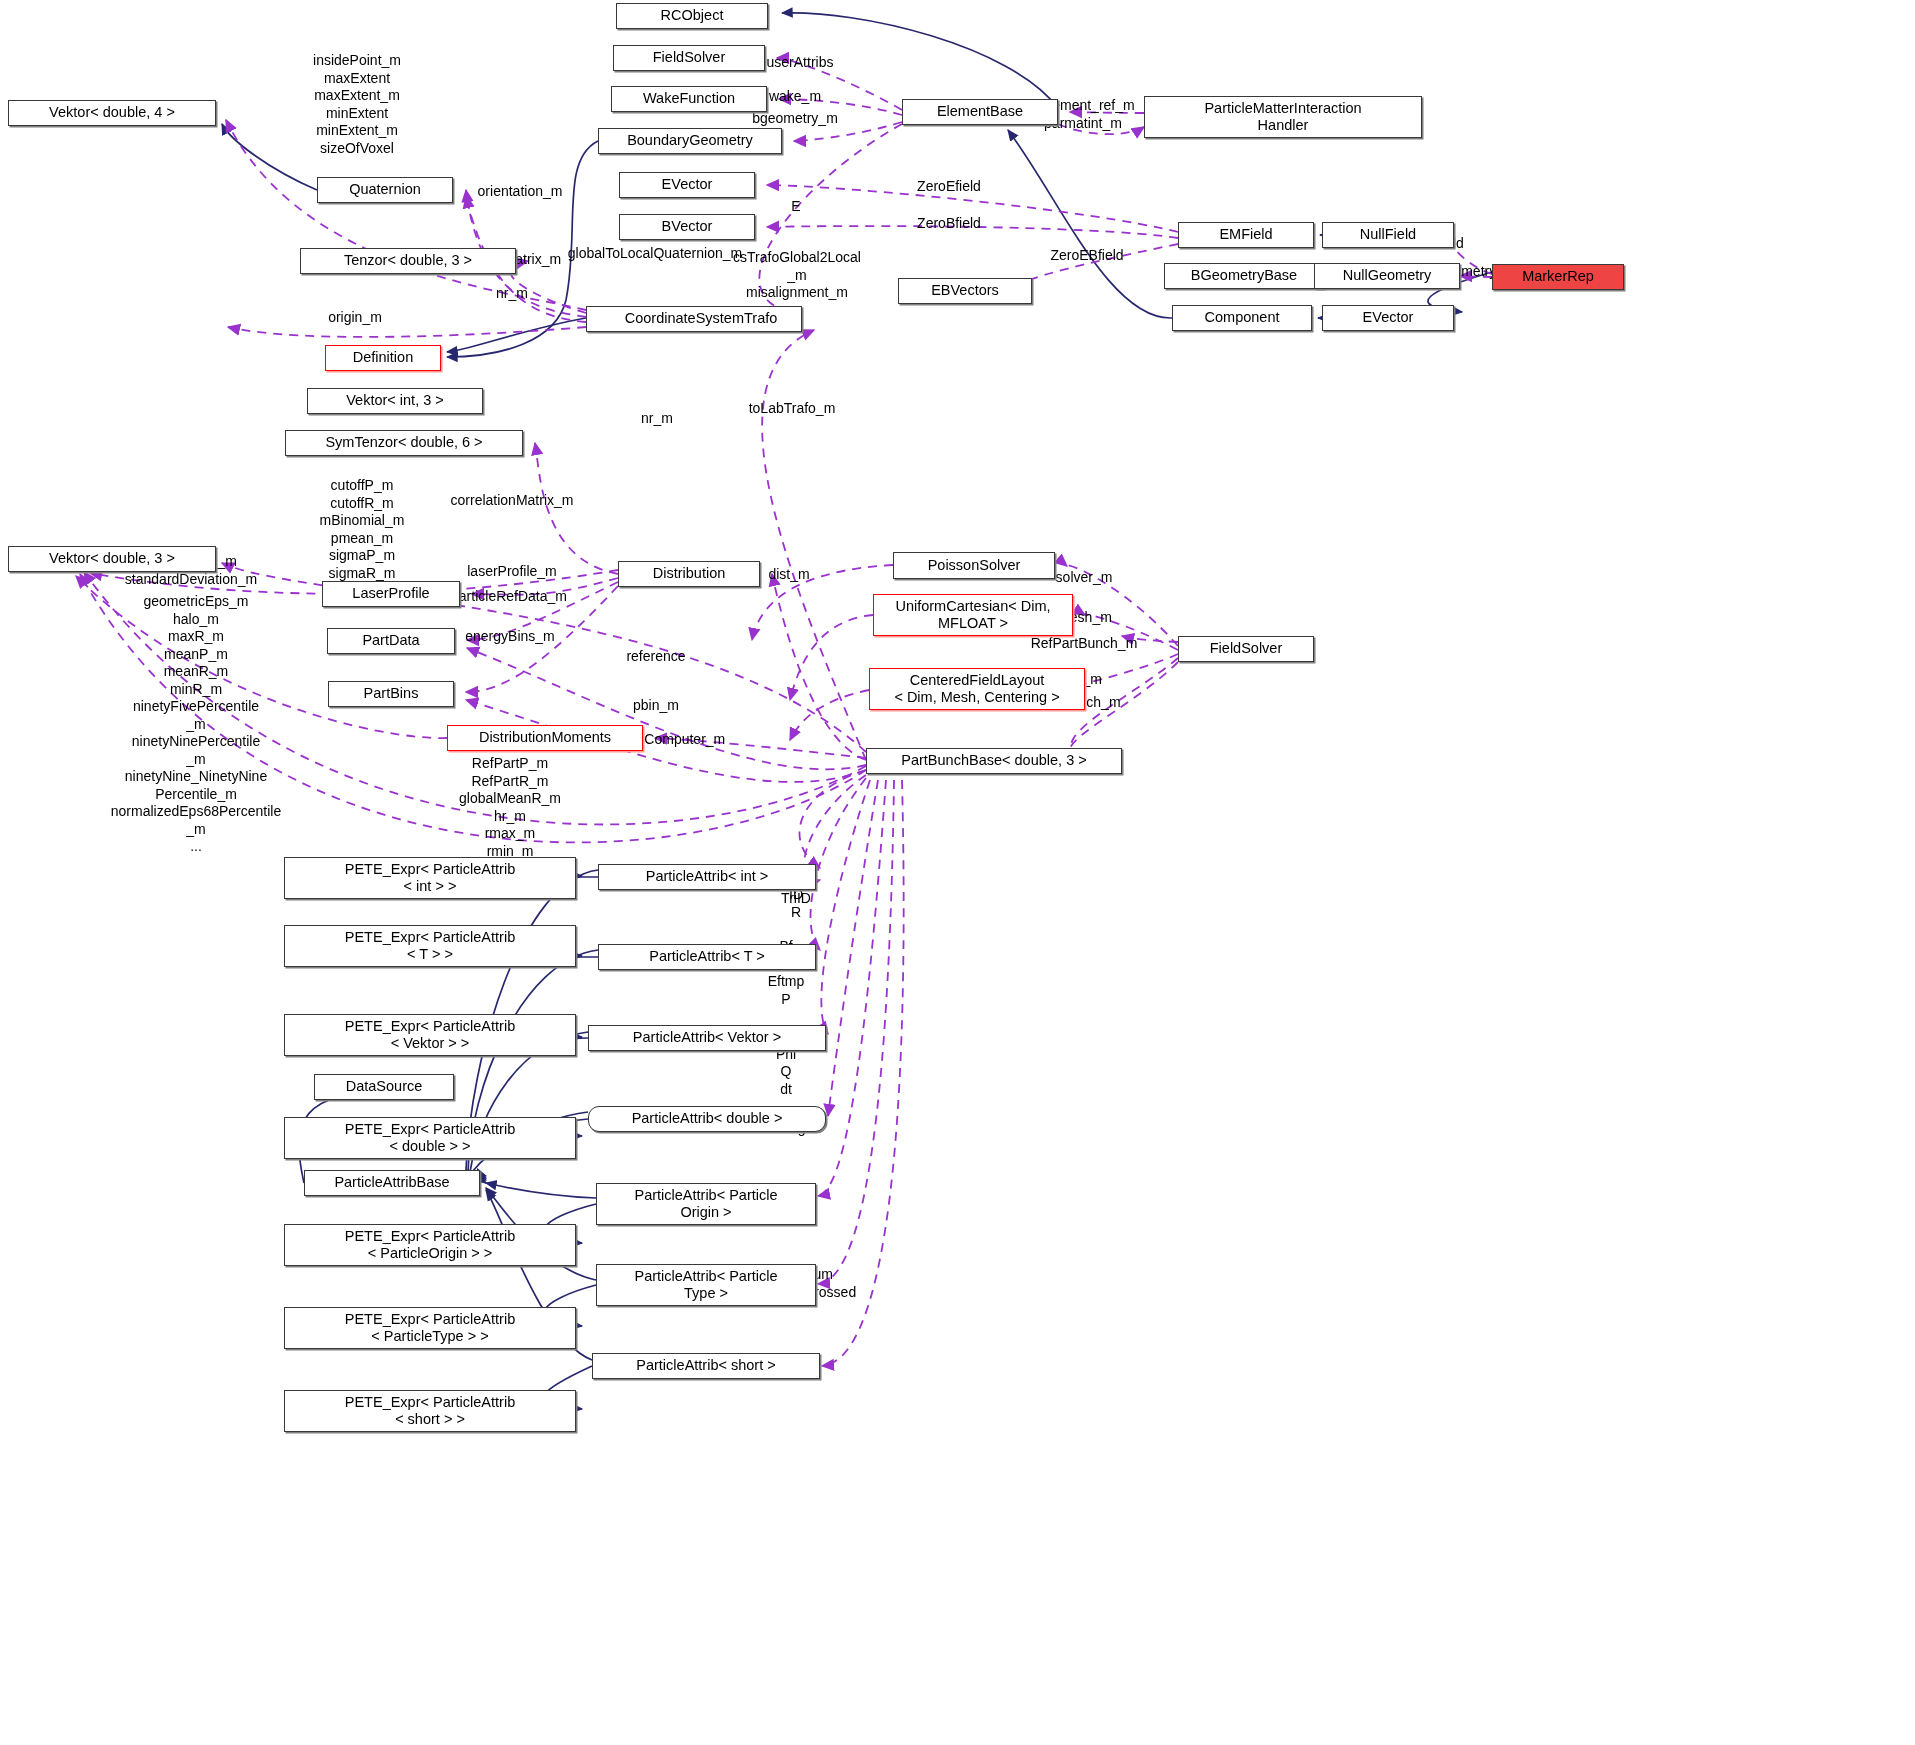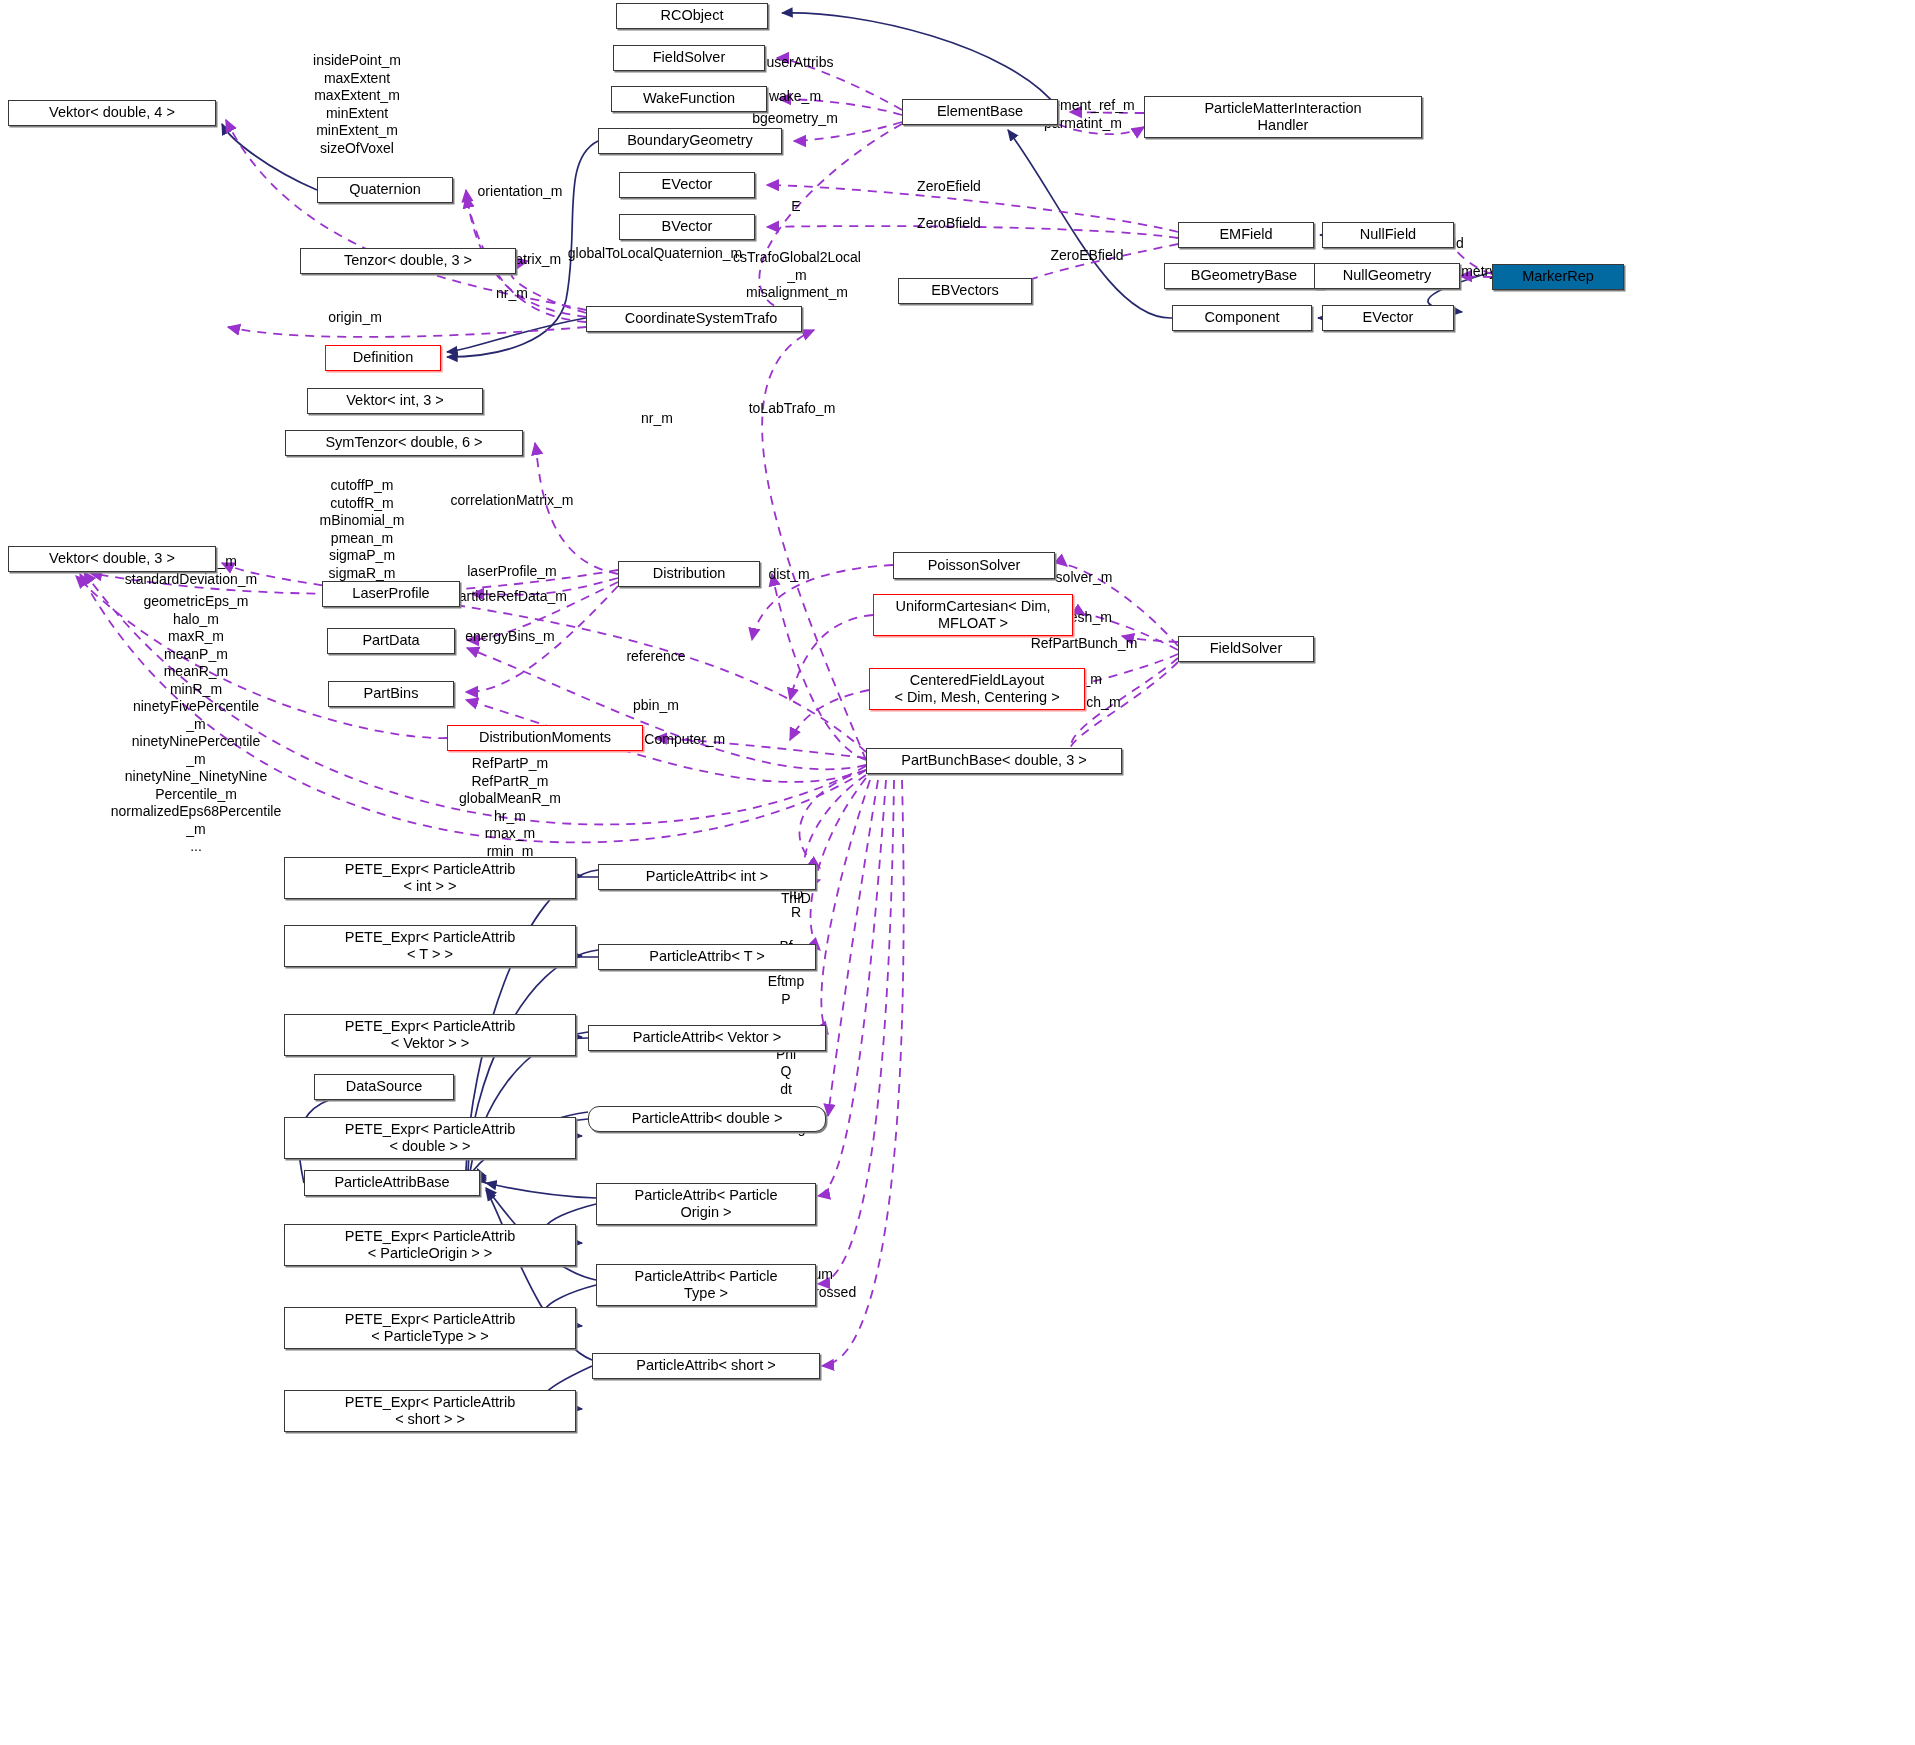--- a/index.html
+++ b/index.html
@@ -36,21 +36,21 @@
     padding: 2px 4px;
     box-shadow: 1.5px 1.5px 0 0 #808080;
     white-space: pre-line;
     z-index: 5;
   }
   .node.red {
     border-color: #ff0000;
     box-shadow: 1.5px 1.5px 0 0 #ff9a9a;
   }
   .node.highlight {
-    background: #0369a1;
+    background: #ef4444;
     border-color: #383838;
   }
   .edgelabel {
     position: absolute;
     font-size: 14px;
     line-height: 1.22;
     color: #000000;
     text-align: center;
     white-space: pre-line;
     z-index: 4;

